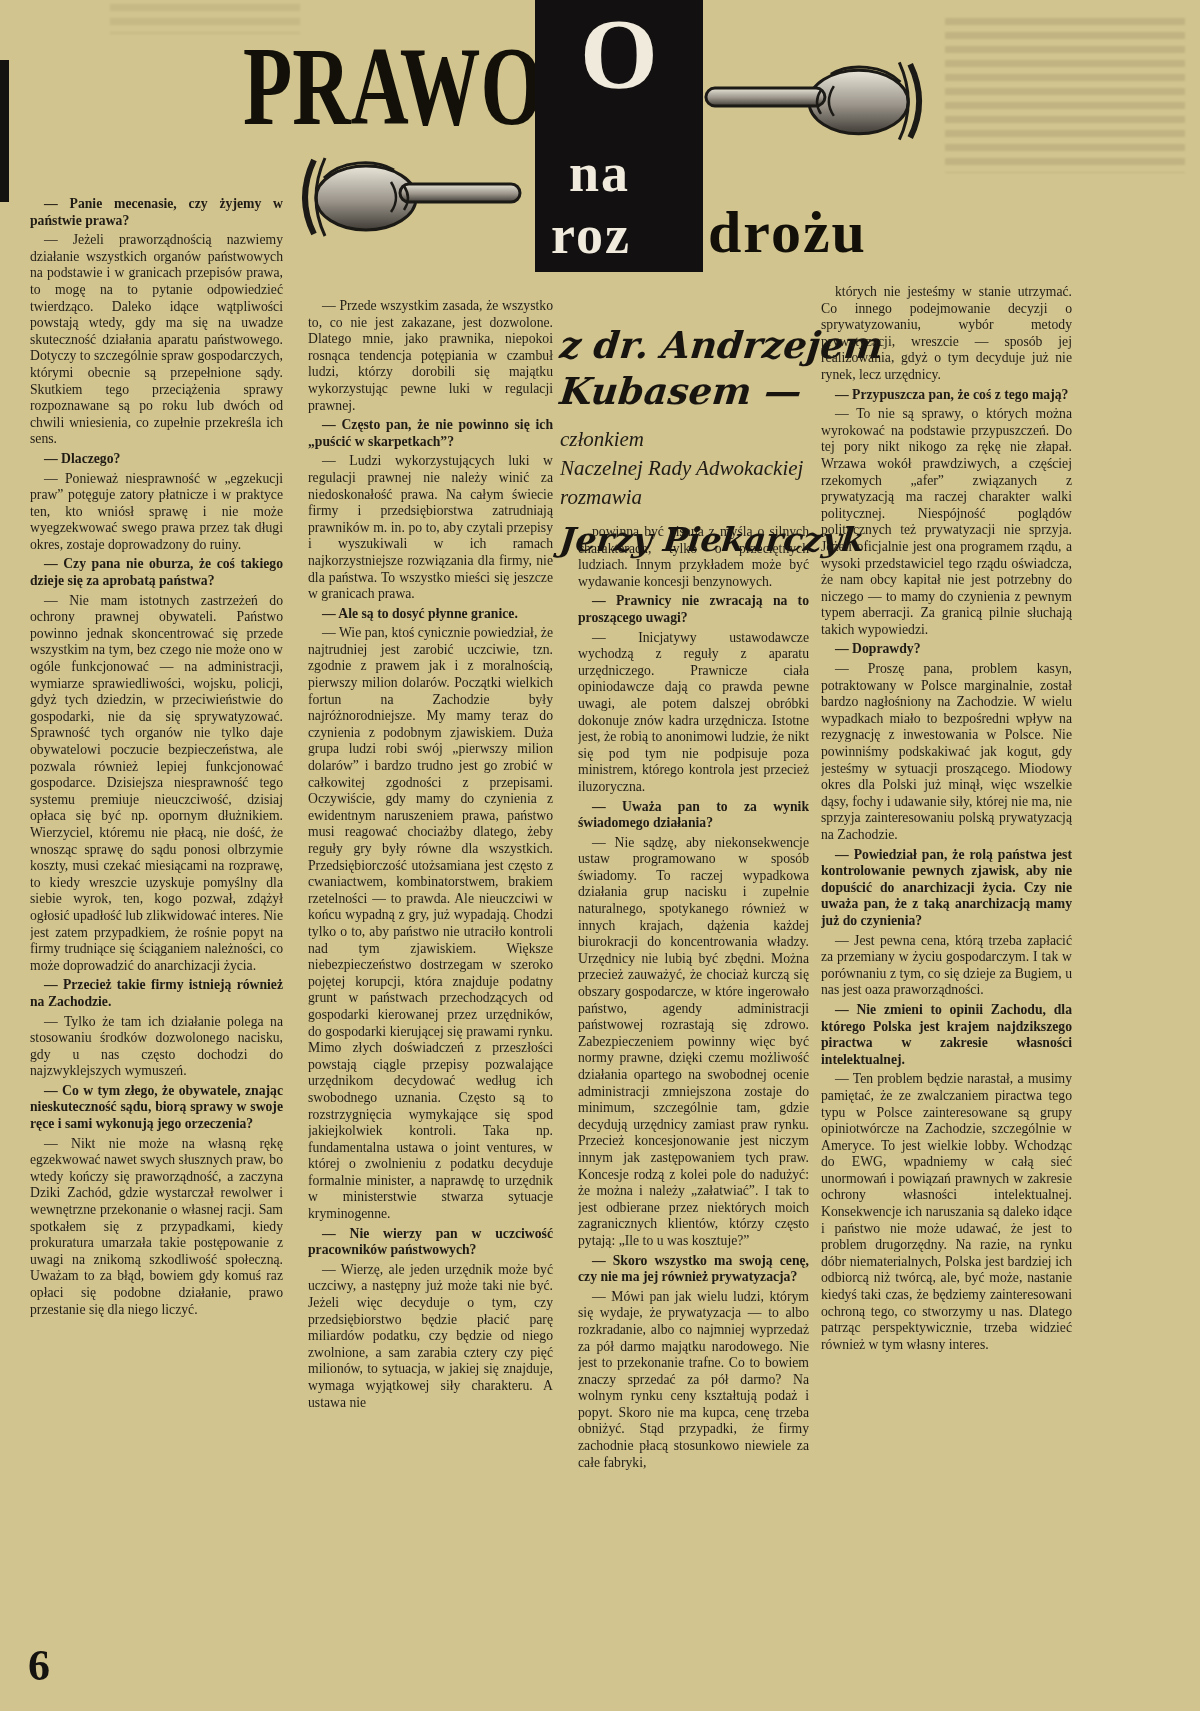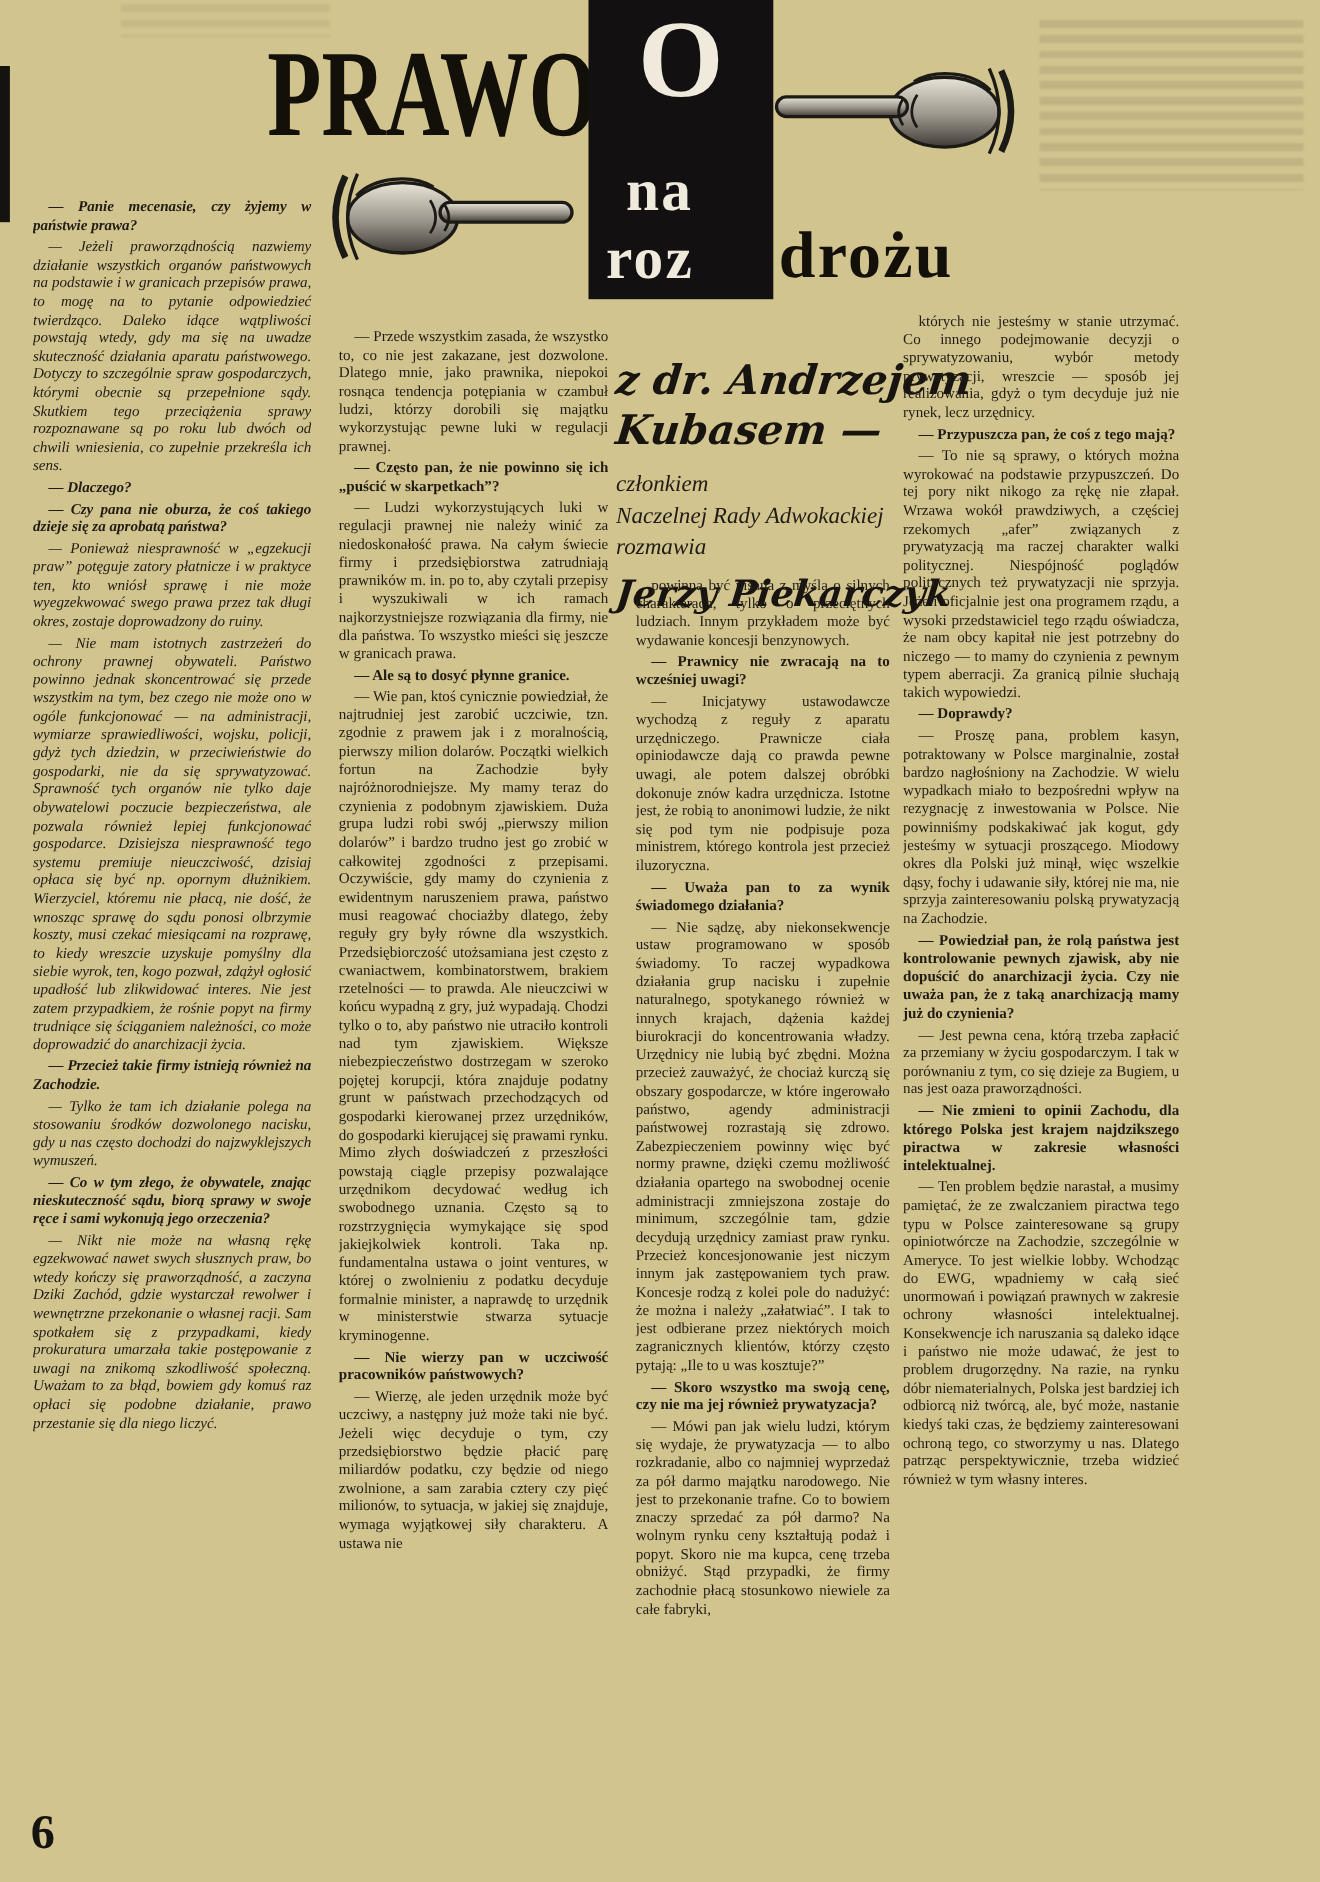--- a/index.html
+++ b/index.html
@@ -73,21 +73,21 @@
   }
   .credit .role {
     font-style:italic;
     font-size:21px; line-height:1.4;
     color:#201c15;
   }
   .credit .script.interviewer { font-size:33px; margin-top:6px; }
   .credit .spacer { height:10px; }
 
   .col { position:absolute; overflow:hidden; }
-  .col-1 { left:30px;  top:180px; width:253px; height:1432px;font-style:italic; }
+  .col-1 { left:30px;  top:196px; width:253px; height:1432px; }
   .col-2 { left:308px; top:298px; width:245px; height:1360px; }
   .col-3 { left:578px; top:524px; width:231px; height:1096px; }
   .col-4 { left:821px; top:284px; width:251px; height:1360px; }
 
   .para {
     margin:0 0 3px 0;
     font-size:13.7px;
     line-height:16.6px;
     text-align:justify;
     text-indent:14px;
@@ -156,40 +156,40 @@
     <div class="role">członkiem</div>
     <div class="role">Naczelnej Rady Adwokackiej</div>
     <div class="role">rozmawia</div>
     <div class="script interviewer">Jerzy Piekarczyk</div>
   </div>
 
   <div class="col col-1">
       <p class="para q">— Panie mecenasie, czy żyjemy w państwie prawa?</p>
       <p class="para a">— Jeżeli praworządnością nazwiemy działanie wszystkich organów państwowych na podstawie i w granicach przepisów prawa, to mogę na to pytanie odpowiedzieć twierdząco. Daleko idące wątpliwości powstają wtedy, gdy ma się na uwadze skuteczność działania aparatu państwowego. Dotyczy to szczególnie spraw gospodarczych, którymi obecnie są przepełnione sądy. Skutkiem tego przeciążenia sprawy rozpoznawane są po roku lub dwóch od chwili wniesienia, co zupełnie przekreśla ich sens.</p>
       <p class="para q">— Dlaczego?</p>
+      <p class="para a">— Ponieważ niesprawność w „egzekucji praw” potęguje zatory płatnicze i w praktyce ten, kto wniósł sprawę i nie może wyegzekwować swego prawa przez tak długi okres, zostaje doprowadzony do ruiny.</p>
       <p class="para q">— Czy pana nie oburza, że coś takiego dzieje się za aprobatą państwa?</p>
-      <p class="para a">— Ponieważ niesprawność w „egzekucji praw” potęguje zatory płatnicze i w praktyce ten, kto wniósł sprawę i nie może wyegzekwować swego prawa przez tak długi okres, zostaje doprowadzony do ruiny.</p>
       <p class="para a">— Nie mam istotnych zastrzeżeń do ochrony prawnej obywateli. Państwo powinno jednak skoncentrować się przede wszystkim na tym, bez czego nie może ono w ogóle funkcjonować — na administracji, wymiarze sprawiedliwości, wojsku, policji, gdyż tych dziedzin, w przeciwieństwie do gospodarki, nie da się sprywatyzować. Sprawność tych organów nie tylko daje obywatelowi poczucie bezpieczeństwa, ale pozwala również lepiej funkcjonować gospodarce. Dzisiejsza niesprawność tego systemu premiuje nieuczciwość, dzisiaj opłaca się być np. opornym dłużnikiem. Wierzyciel, któremu nie płacą, nie dość, że wnosząc sprawę do sądu ponosi olbrzymie koszty, musi czekać miesiącami na rozprawę, to kiedy wreszcie uzyskuje pomyślny dla siebie wyrok, ten, kogo pozwał, zdążył ogłosić upadłość lub zlikwidować interes. Nie jest zatem przypadkiem, że rośnie popyt na firmy trudniące się ściąganiem należności, co może doprowadzić do anarchizacji życia.</p>
       <p class="para q">— Przecież takie firmy istnieją również na Zachodzie.</p>
       <p class="para a">— Tylko że tam ich działanie polega na stosowaniu środków dozwolonego nacisku, gdy u nas często dochodzi do najzwyklejszych wymuszeń.</p>
       <p class="para q">— Co w tym złego, że obywatele, znając nieskuteczność sądu, biorą sprawy w swoje ręce i sami wykonują jego orzeczenia?</p>
       <p class="para a">— Nikt nie może na własną rękę egzekwować nawet swych słusznych praw, bo wtedy kończy się praworządność, a zaczyna Dziki Zachód, gdzie wystarczał rewolwer i wewnętrzne przekonanie o własnej racji. Sam spotkałem się z przypadkami, kiedy prokuratura umarzała takie postępowanie z uwagi na znikomą szkodliwość społeczną. Uważam to za błąd, bowiem gdy komuś raz opłaci się podobne działanie, prawo przestanie się dla niego liczyć.</p>
     </div>
   <div class="col col-2">
       <p class="para a">— Przede wszystkim zasada, że wszystko to, co nie jest zakazane, jest dozwolone. Dlatego mnie, jako prawnika, niepokoi rosnąca tendencja potępiania w czambuł ludzi, którzy dorobili się majątku wykorzystując pewne luki w regulacji prawnej.</p>
       <p class="para q">— Często pan, że nie powinno się ich „puścić w skarpetkach”?</p>
       <p class="para a">— Ludzi wykorzystujących luki w regulacji prawnej nie należy winić za niedoskonałość prawa. Na całym świecie firmy i przedsiębiorstwa zatrudniają prawników m. in. po to, aby czytali przepisy i wyszukiwali w ich ramach najkorzystniejsze rozwiązania dla firmy, nie dla państwa. To wszystko mieści się jeszcze w granicach prawa.</p>
       <p class="para q">— Ale są to dosyć płynne granice.</p>
       <p class="para a">— Wie pan, ktoś cynicznie powiedział, że najtrudniej jest zarobić uczciwie, tzn. zgodnie z prawem jak i z moralnością, pierwszy milion dolarów. Początki wielkich fortun na Zachodzie były najróżnorodniejsze. My mamy teraz do czynienia z podobnym zjawiskiem. Duża grupa ludzi robi swój „pierwszy milion dolarów” i bardzo trudno jest go zrobić w całkowitej zgodności z przepisami. Oczywiście, gdy mamy do czynienia z ewidentnym naruszeniem prawa, państwo musi reagować chociażby dlatego, żeby reguły gry były równe dla wszystkich. Przedsiębiorczość utożsamiana jest często z cwaniactwem, kombinatorstwem, brakiem rzetelności — to prawda. Ale nieuczciwi w końcu wypadną z gry, już wypadają. Chodzi tylko o to, aby państwo nie utraciło kontroli nad tym zjawiskiem. Większe niebezpieczeństwo dostrzegam w szeroko pojętej korupcji, która znajduje podatny grunt w państwach przechodzących od gospodarki kierowanej przez urzędników, do gospodarki kierującej się prawami rynku. Mimo złych doświadczeń z przeszłości powstają ciągle przepisy pozwalające urzędnikom decydować według ich swobodnego uznania. Często są to rozstrzygnięcia wymykające się spod jakiejkolwiek kontroli. Taka np. fundamentalna ustawa o joint ventures, w której o zwolnieniu z podatku decyduje formalnie minister, a naprawdę to urzędnik w ministerstwie stwarza sytuacje kryminogenne.</p>
       <p class="para q">— Nie wierzy pan w uczciwość pracowników państwowych?</p>
       <p class="para a">— Wierzę, ale jeden urzędnik może być uczciwy, a następny już może taki nie być. Jeżeli więc decyduje o tym, czy przedsiębiorstwo będzie płacić parę miliardów podatku, czy będzie od niego zwolnione, a sam zarabia cztery czy pięć milionów, to sytuacja, w jakiej się znajduje, wymaga wyjątkowej siły charakteru. A ustawa nie</p>
     </div>
   <div class="col col-3">
       <p class="para a">powinna być pisana z myślą o silnych charakterach, tylko o przeciętnych ludziach. Innym przykładem może być wydawanie koncesji benzynowych.</p>
-      <p class="para q">— Prawnicy nie zwracają na to wcześniej uwagi?</p>
+      <p class="para q">— Prawnicy nie zwracają na to proszącego uwagi?</p>
       <p class="para a">— Inicjatywy ustawodawcze wychodzą z reguły z aparatu urzędniczego. Prawnicze ciała opiniodawcze dają co prawda pewne uwagi, ale potem dalszej obróbki dokonuje znów kadra urzędnicza. Istotne jest, że robią to anonimowi ludzie, że nikt się pod tym nie podpisuje poza ministrem, którego kontrola jest przecież iluzoryczna.</p>
       <p class="para q">— Uważa pan to za wynik świadomego działania?</p>
       <p class="para a">— Nie sądzę, aby niekonsekwencje ustaw programowano w sposób świadomy. To raczej wypadkowa działania grup nacisku i zupełnie naturalnego, spotykanego również w innych krajach, dążenia każdej biurokracji do koncentrowania władzy. Urzędnicy nie lubią być zbędni. Można przecież zauważyć, że chociaż kurczą się obszary gospodarcze, w które ingerowało państwo, agendy administracji państwowej rozrastają się zdrowo. Zabezpieczeniem powinny więc być normy prawne, dzięki czemu możliwość działania opartego na swobodnej ocenie administracji zmniejszona zostaje do minimum, szczególnie tam, gdzie decydują urzędnicy zamiast praw rynku. Przecież koncesjonowanie jest niczym innym jak zastępowaniem tych praw. Koncesje rodzą z kolei pole do nadużyć: że można i należy „załatwiać”. I tak to jest odbierane przez niektórych moich zagranicznych klientów, którzy często pytają: „Ile to u was kosztuje?”</p>
       <p class="para q">— Skoro wszystko ma swoją cenę, czy nie ma jej również prywatyzacja?</p>
       <p class="para a">— Mówi pan jak wielu ludzi, którym się wydaje, że prywatyzacja — to albo rozkradanie, albo co najmniej wyprzedaż za pół darmo majątku narodowego. Nie jest to przekonanie trafne. Co to bowiem znaczy sprzedać za pół darmo? Na wolnym rynku ceny kształtują podaż i popyt. Skoro nie ma kupca, cenę trzeba obniżyć. Stąd przypadki, że firmy zachodnie płacą stosunkowo niewiele za całe fabryki,</p>
     </div>
   <div class="col col-4">
       <p class="para a">których nie jesteśmy w stanie utrzymać. Co innego podejmowanie decyzji o sprywatyzowaniu, wybór metody prywatyzacji, wreszcie — sposób jej realizowania, gdyż o tym decyduje już nie rynek, lecz urzędnicy.</p>
       <p class="para q">— Przypuszcza pan, że coś z tego mają?</p>
       <p class="para a">— To nie są sprawy, o których można wyrokować na podstawie przypuszczeń. Do tej pory nikt nikogo za rękę nie złapał. Wrzawa wokół prawdziwych, a częściej rzekomych „afer” związanych z prywatyzacją ma raczej charakter walki politycznej. Niespójność poglądów politycznych też prywatyzacji nie sprzyja. Jeżeli oficjalnie jest ona programem rządu, a wysoki przedstawiciel tego rządu oświadcza, że nam obcy kapitał nie jest potrzebny do niczego — to mamy do czynienia z pewnym typem aberracji. Za granicą pilnie słuchają takich wypowiedzi.</p>

